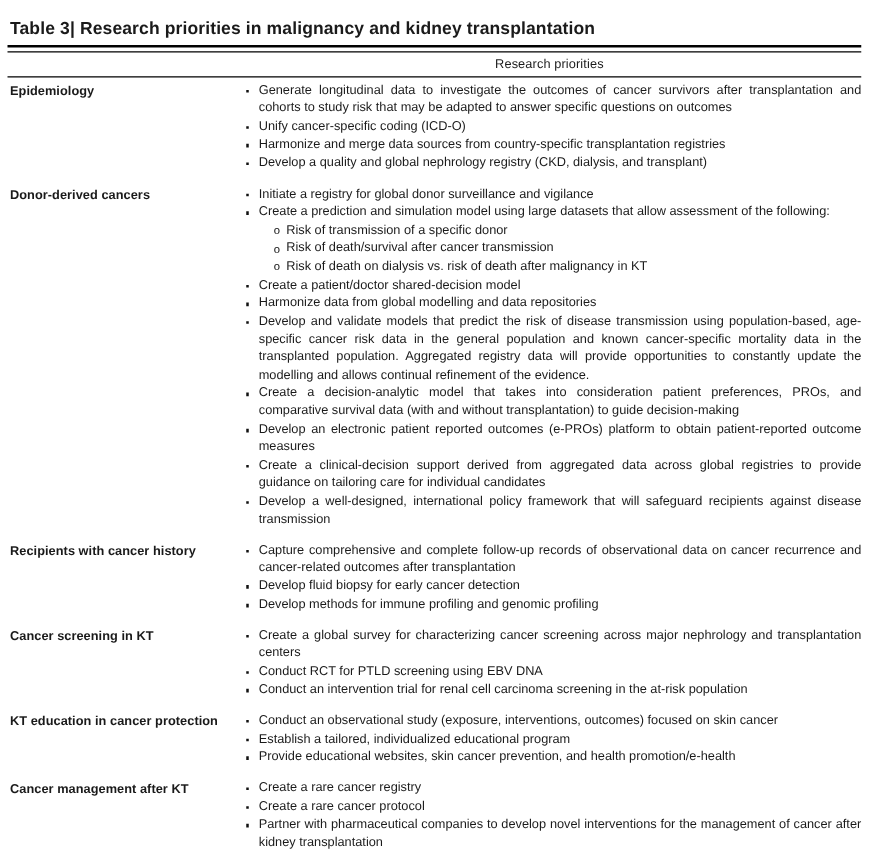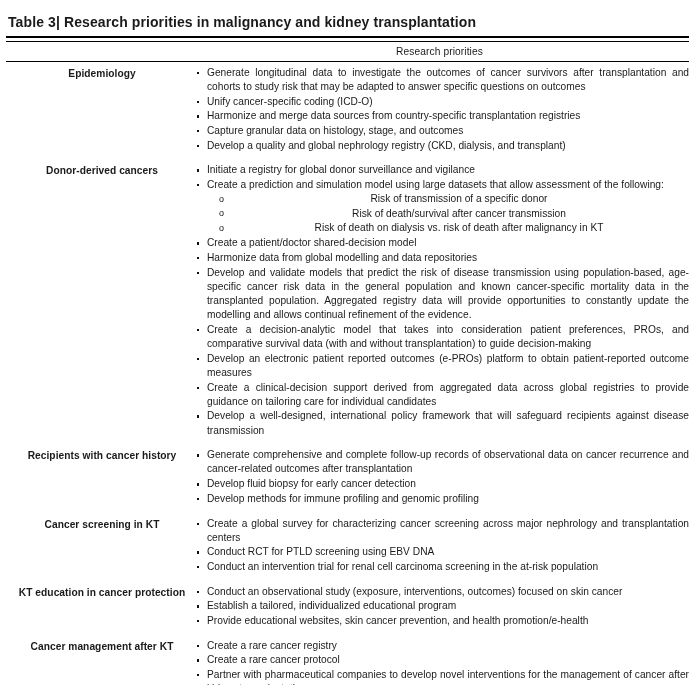--- a/index.html
+++ b/index.html
@@ -56,21 +56,20 @@
   .sec-label {
     flex: 0 0 190px;
     width: 190px;
     font-size: 10.2px;
     font-weight: bold;
     line-height: 1.38;
     padding-top: 1px;
     padding-left: 2px;
     box-sizing: border-box;
     letter-spacing: 0.05px;
-    text-align: center;
   }
   .sec-items {
     flex: 1 1 auto;
     min-width: 0;
   }
   ul.blist {
     list-style: none;
     margin: 0;
     padding: 0;
   }
@@ -98,21 +97,21 @@
   ul.sublist {
     list-style: none;
     margin: 0;
     padding: 0 0 0 12px;
   }
   ul.sublist > li {
     position: relative;
     padding-left: 10px;
     font-size: 10.2px;
     line-height: 1.43;
-    text-align: center;
+    text-align: left;
   }
   ul.sublist > li::before {
     content: "o";
     position: absolute;
     left: 0;
     top: -0.5px;
     font-size: 9px;
     line-height: 1.6;
     color: #111;
   }
@@ -146,23 +145,20 @@
           <li>
               <span class="btxt">Generate longitudinal data to investigate the outcomes of cancer survivors after transplantation and cohorts to study risk that may be adapted to answer specific questions on outcomes</span>
             </li>
           <li>
               <span class="btxt">Unify cancer-specific coding (ICD-O)</span>
             </li>
           <li>
               <span class="btxt">Harmonize and merge data sources from country-specific transplantation registries</span>
             </li>
           <li>
-              <span class="btxt">Capture granular data on histology, stage, and outcomes</span>
-            </li>
-          <li>
               <span class="btxt">Develop a quality and global nephrology registry (CKD, dialysis, and transplant)</span>
             </li>
         </ul>
       </div>
     </div>
 
     <div class="sec">
       <div class="sec-label">Donor-derived cancers</div>
       <div class="sec-items">
         <ul class="blist">
@@ -200,21 +196,21 @@
             </li>
         </ul>
       </div>
     </div>
 
     <div class="sec">
       <div class="sec-label">Recipients with cancer history</div>
       <div class="sec-items">
         <ul class="blist">
           <li>
-              <span class="btxt">Generate comprehensive and complete follow-up records of observational data on cancer recurrence and cancer-related outcomes after transplantation</span>
+              <span class="btxt">Capture comprehensive and complete follow-up records of observational data on cancer recurrence and cancer-related outcomes after transplantation</span>
             </li>
           <li>
               <span class="btxt">Develop fluid biopsy for early cancer detection</span>
             </li>
           <li>
               <span class="btxt">Develop methods for immune profiling and genomic profiling</span>
             </li>
         </ul>
       </div>
     </div>

